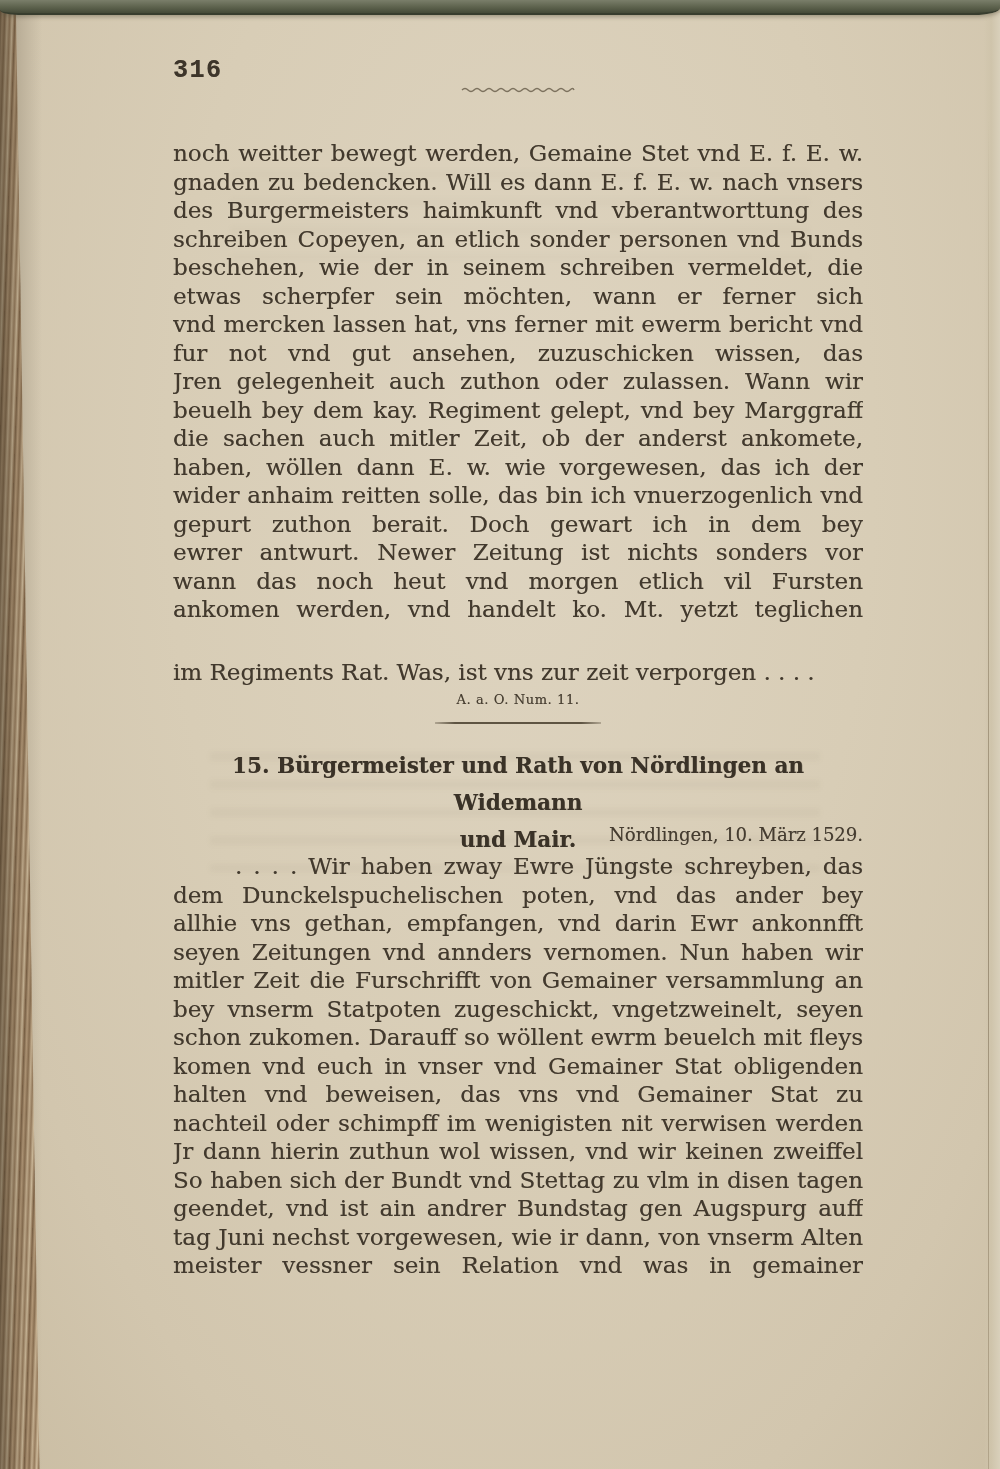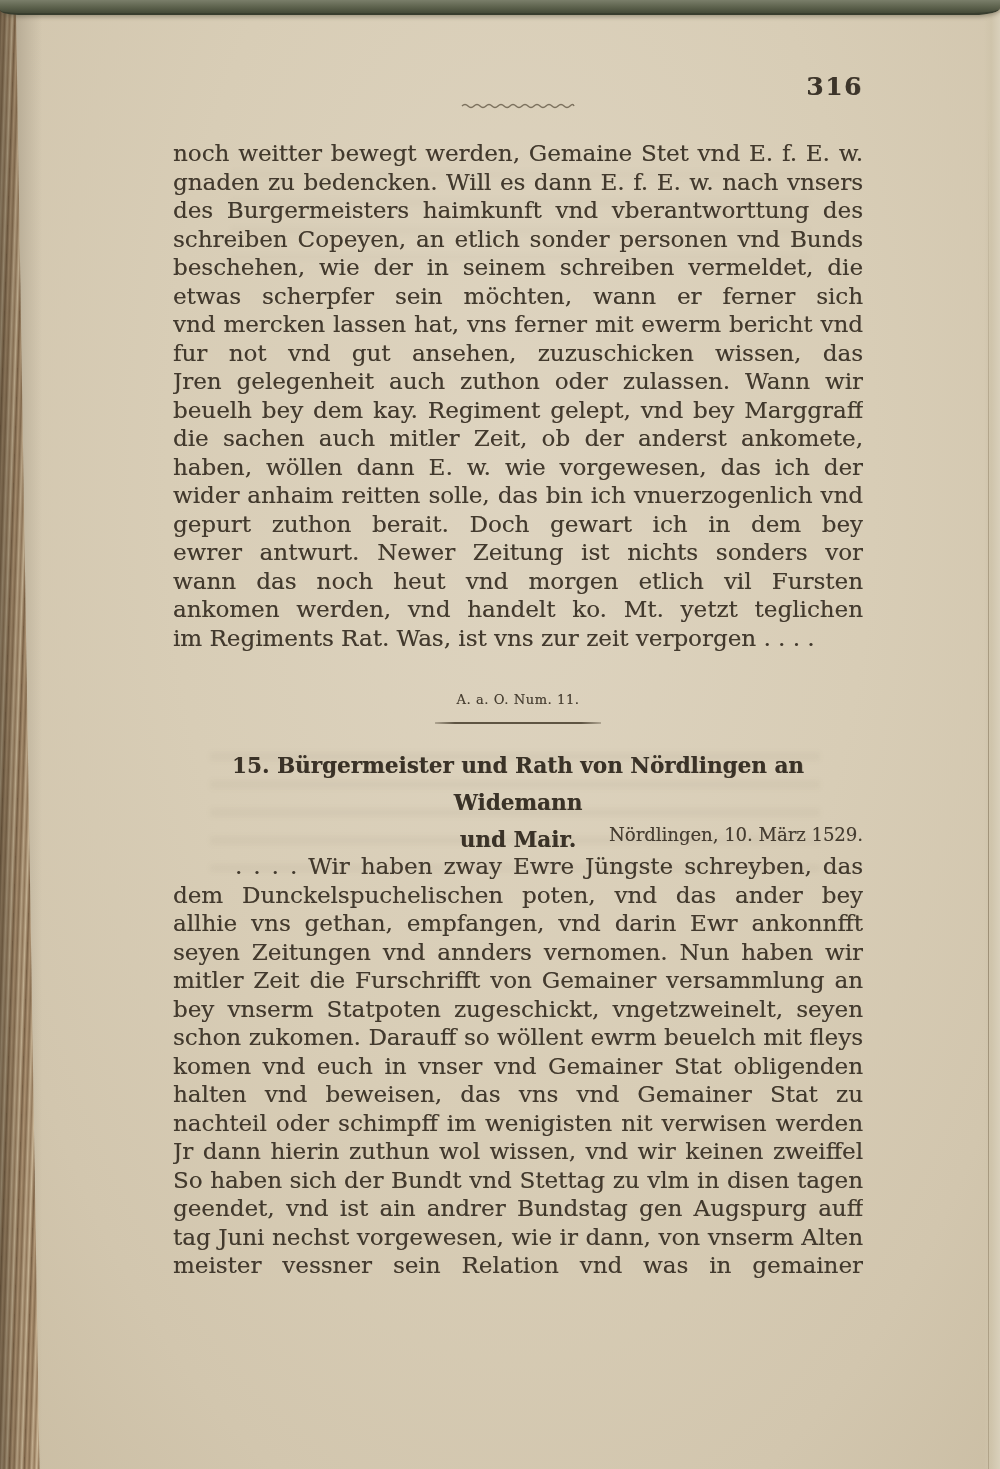--- a/index.html
+++ b/index.html
@@ -79,41 +79,41 @@
     position: absolute;
     left: 173px;
     top: 0;
     width: 690px;
     height: 100%;
     z-index: 6;
     color: #42392d;
   }
   .block { position: absolute; left: 0; right: 0; }
 
-  .pageno-wrap { top: 72px; text-align: right; }
+  .pageno-wrap { top: 56px; text-align: left; font-family: Liberation Mono, monospace; }
   .pageno {
     font-size: 25px;
     font-weight: bold;
     letter-spacing: 1.5px;
     color: #3d352a;
     text-shadow: 0.3px 0.4px 0.4px rgba(61,53,42,0.55);
   }
   .squiggle { display: block; margin: 0 auto; }
 
   .para { font-size: 23px; }
   .text-line {
     line-height: 28.5px;
     height: 28.5px;
     text-align: justify;
     text-align-last: justify;
     text-shadow: 0.25px 0.35px 0.35px rgba(66,57,45,0.5);
     overflow: hidden;
   }
   .para1 { top: 139px; }
-  .para1 .text-line:last-child { text-align-last: left; }
+  .para1 .text-line:last-child { text-align-last: left; margin-top: 34px; }
   .para2 { top: 852px; }
   .para2 .text-line:first-child { text-indent: 62px; }
 
   .closing-line {
     top: 654px;
     padding-left: 70px;
     font-size: 18.5px;
     line-height: 28.5px;
     text-shadow: 0.25px 0.35px 0.35px rgba(66,57,45,0.5);
   }

